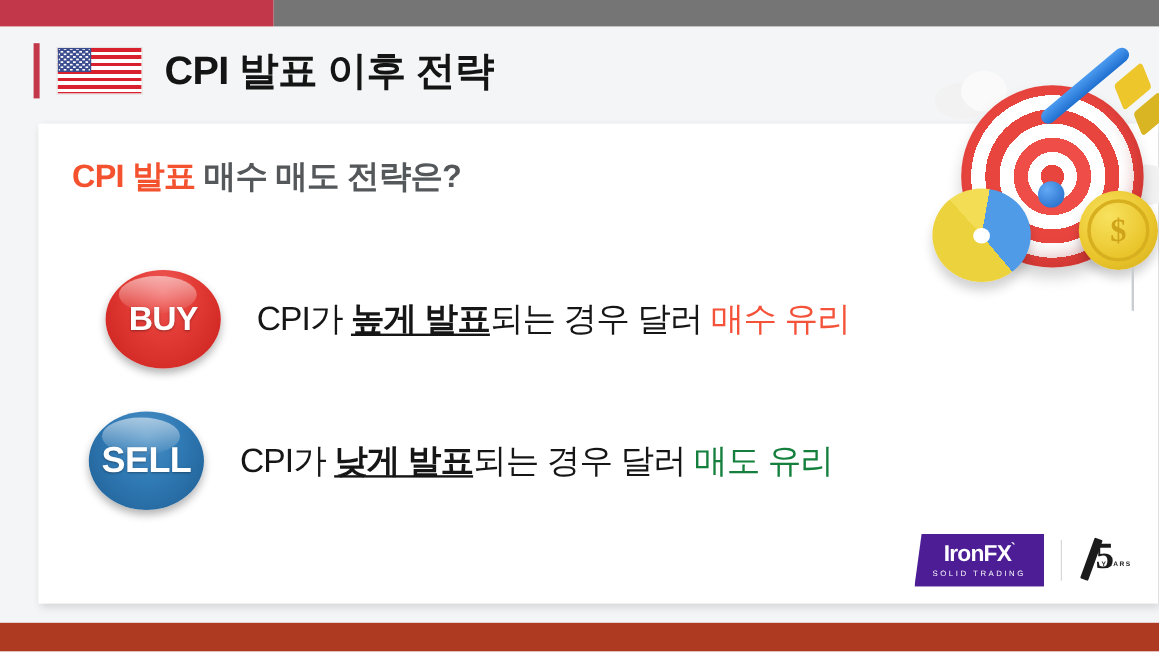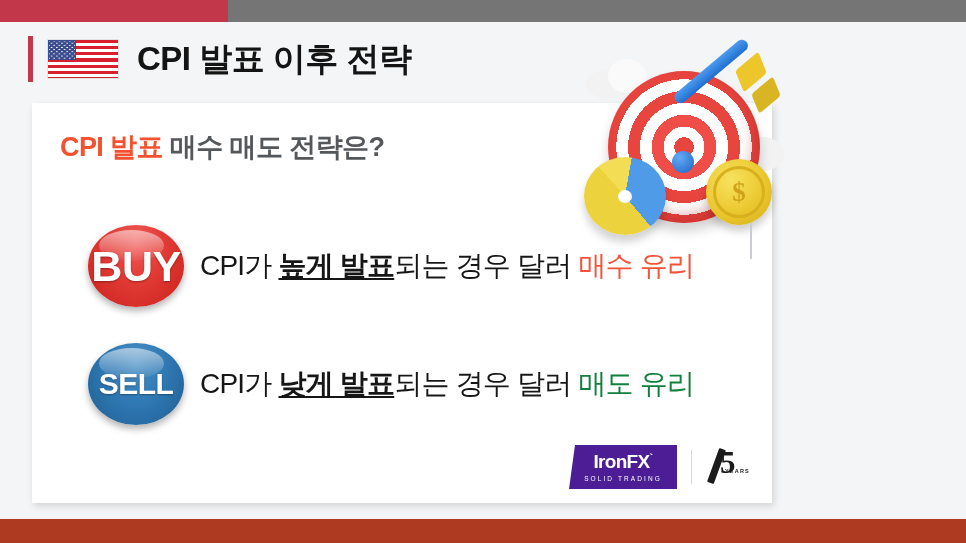--- a/index.html
+++ b/index.html
@@ -33,56 +33,56 @@
   .flag .canton:after{content:"";position:absolute;inset:1px;
      background:
        radial-gradient(#fff 0.9px, transparent 1px) 0 0/5.2px 4.3px,
        radial-gradient(#fff 0.9px, transparent 1px) 2.6px 2.15px/5.2px 4.3px;}
   .title-text{
     font-size:33px;font-weight:bold;color:#141414;letter-spacing:-0.5px;white-space:nowrap;
   }
 
   
   .card{
-    position:absolute;left:32px;top:103px;width:740px;height:400px;
-    background:#ffffff;box-shadow:2px 3px 7px rgba(0,0,0,.14);
+    position:absolute;left:32px;top:103px;width:904px;height:400px;
+    background:#ffffff;box-shadow:2px 3px 7px rgba(0,0,0,.14);padding-left:29px;
   }
 
   
   .subtitle{
     position:absolute;left:28px;top:26px;font-size:27px;font-weight:bold;
     color:#55585b;letter-spacing:-0.6px;white-space:nowrap;
   }
   .subtitle .hl{color:#f4512e;}
 
   
   .row{position:absolute;display:flex;align-items:center;}
   .row-buy{left:56px;top:122px;}
-  .row-sell{left:56px;top:240px;}
+  .row-sell{left:42px;top:240px;}
 
   .badge{
     width:96px;height:82px;border-radius:50%;position:relative;flex:0 0 auto;
     display:flex;align-items:center;justify-content:center;
     box-shadow:0 4px 7px rgba(0,0,0,.30);
   }
   .badge-buy{background:radial-gradient(ellipse at 50% 22%,#f05a57 0%,#e23a34 42%,#c9201c 100%);}
   .badge-sell{background:radial-gradient(ellipse at 50% 25%,#4a8fc4 0%,#2f79b4 45%,#205d92 100%);}
   .badge:after{
     content:"";position:absolute;left:11%;top:6%;width:68%;height:38%;border-radius:50%;
     background:linear-gradient(to bottom,rgba(255,255,255,.55),rgba(255,255,255,.03));
   }
   .badge-label{
     position:relative;z-index:2;color:#fff;font-weight:bold;letter-spacing:-0.5px;
     text-shadow:0 1px 2px rgba(0,0,0,.35);
   }
-  .badge-buy .badge-label{font-size:43px;}
+  .badge-buy .badge-label{font-size:28px;}
   .badge-sell .badge-label{font-size:30px;}
 
   .row-text{
-    margin-left:16px;font-size:28px;color:#161616;white-space:nowrap;letter-spacing:-0.8px;
+    margin-left:30px;font-size:28px;color:#161616;white-space:nowrap;letter-spacing:-0.8px;
   }
   .row-text .u{font-weight:bold;text-decoration:underline;text-underline-offset:3px;}
   .row-text .red{color:#f4533a;}
   .row-text .blue{color:#15803d;}
 
   
   .target-art{position:absolute;right:-8px;top:-48px;width:216px;height:205px;}
   .cloud{position:absolute;background:#f2f2f2;border-radius:50%;}
   .cloud1{left:22px;top:14px;width:46px;height:30px;}
   .cloud1b{left:44px;top:4px;width:38px;height:34px;background:#fafafa;}

